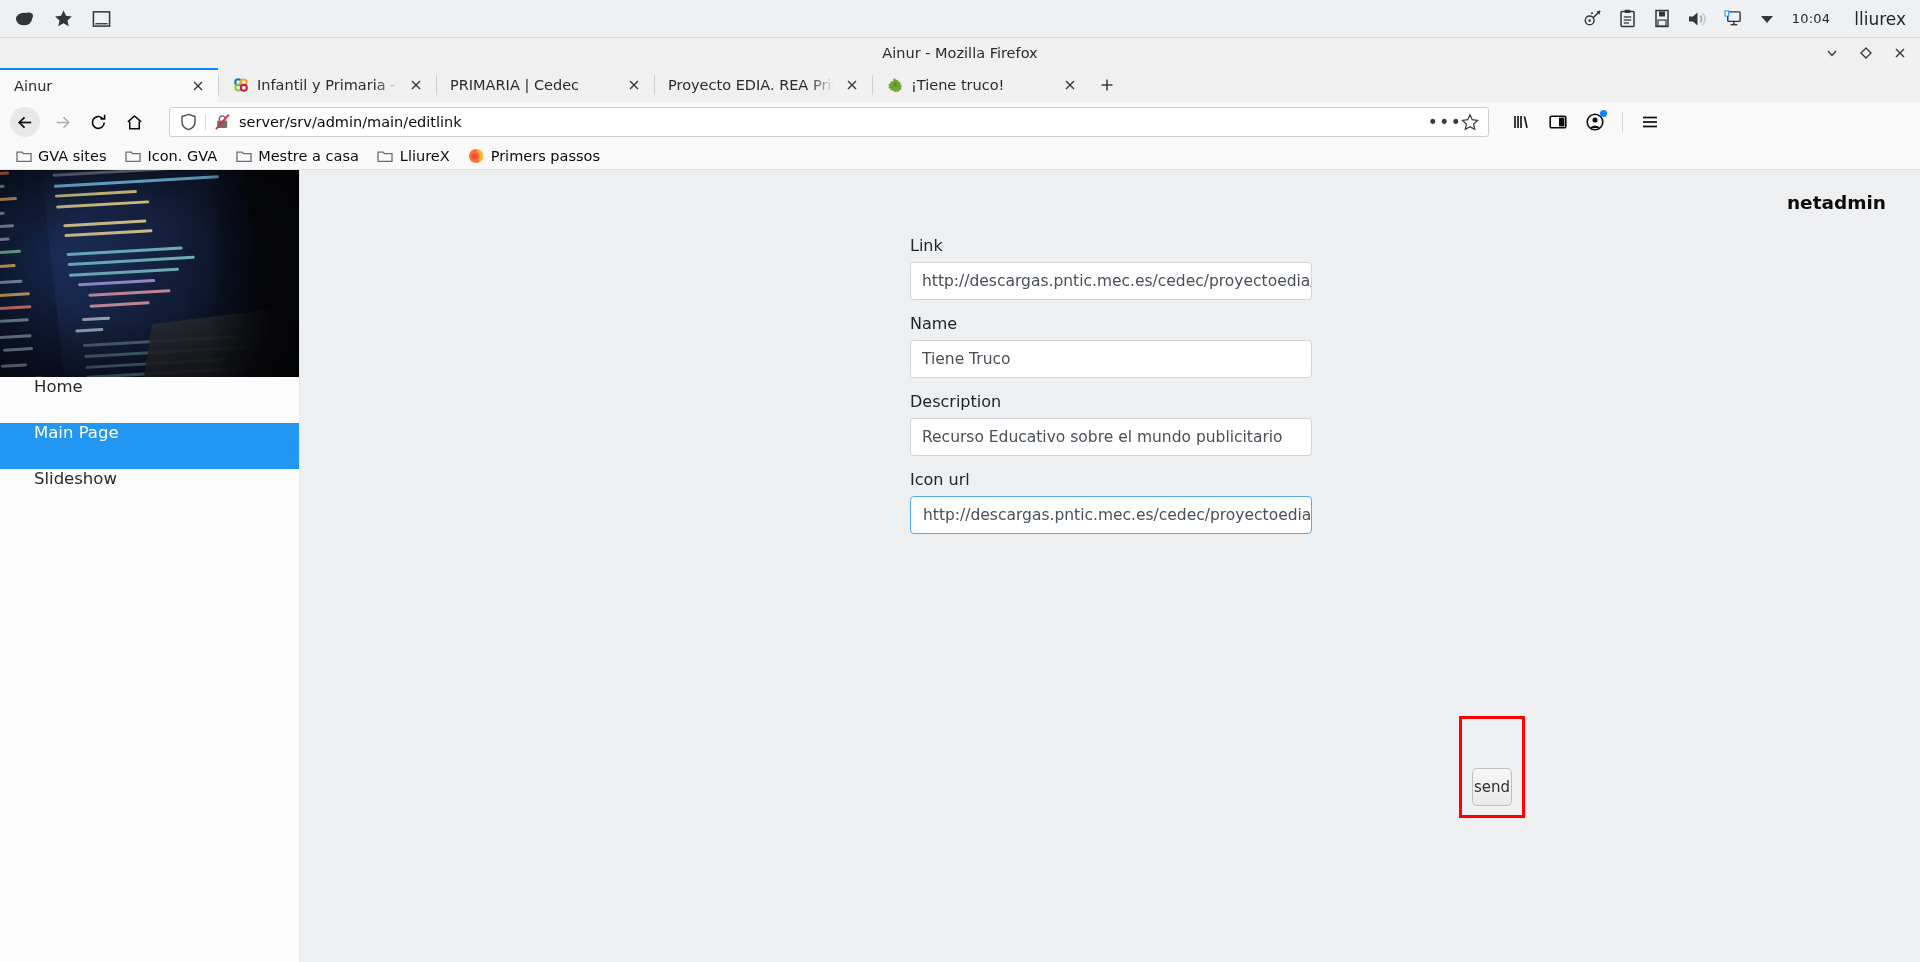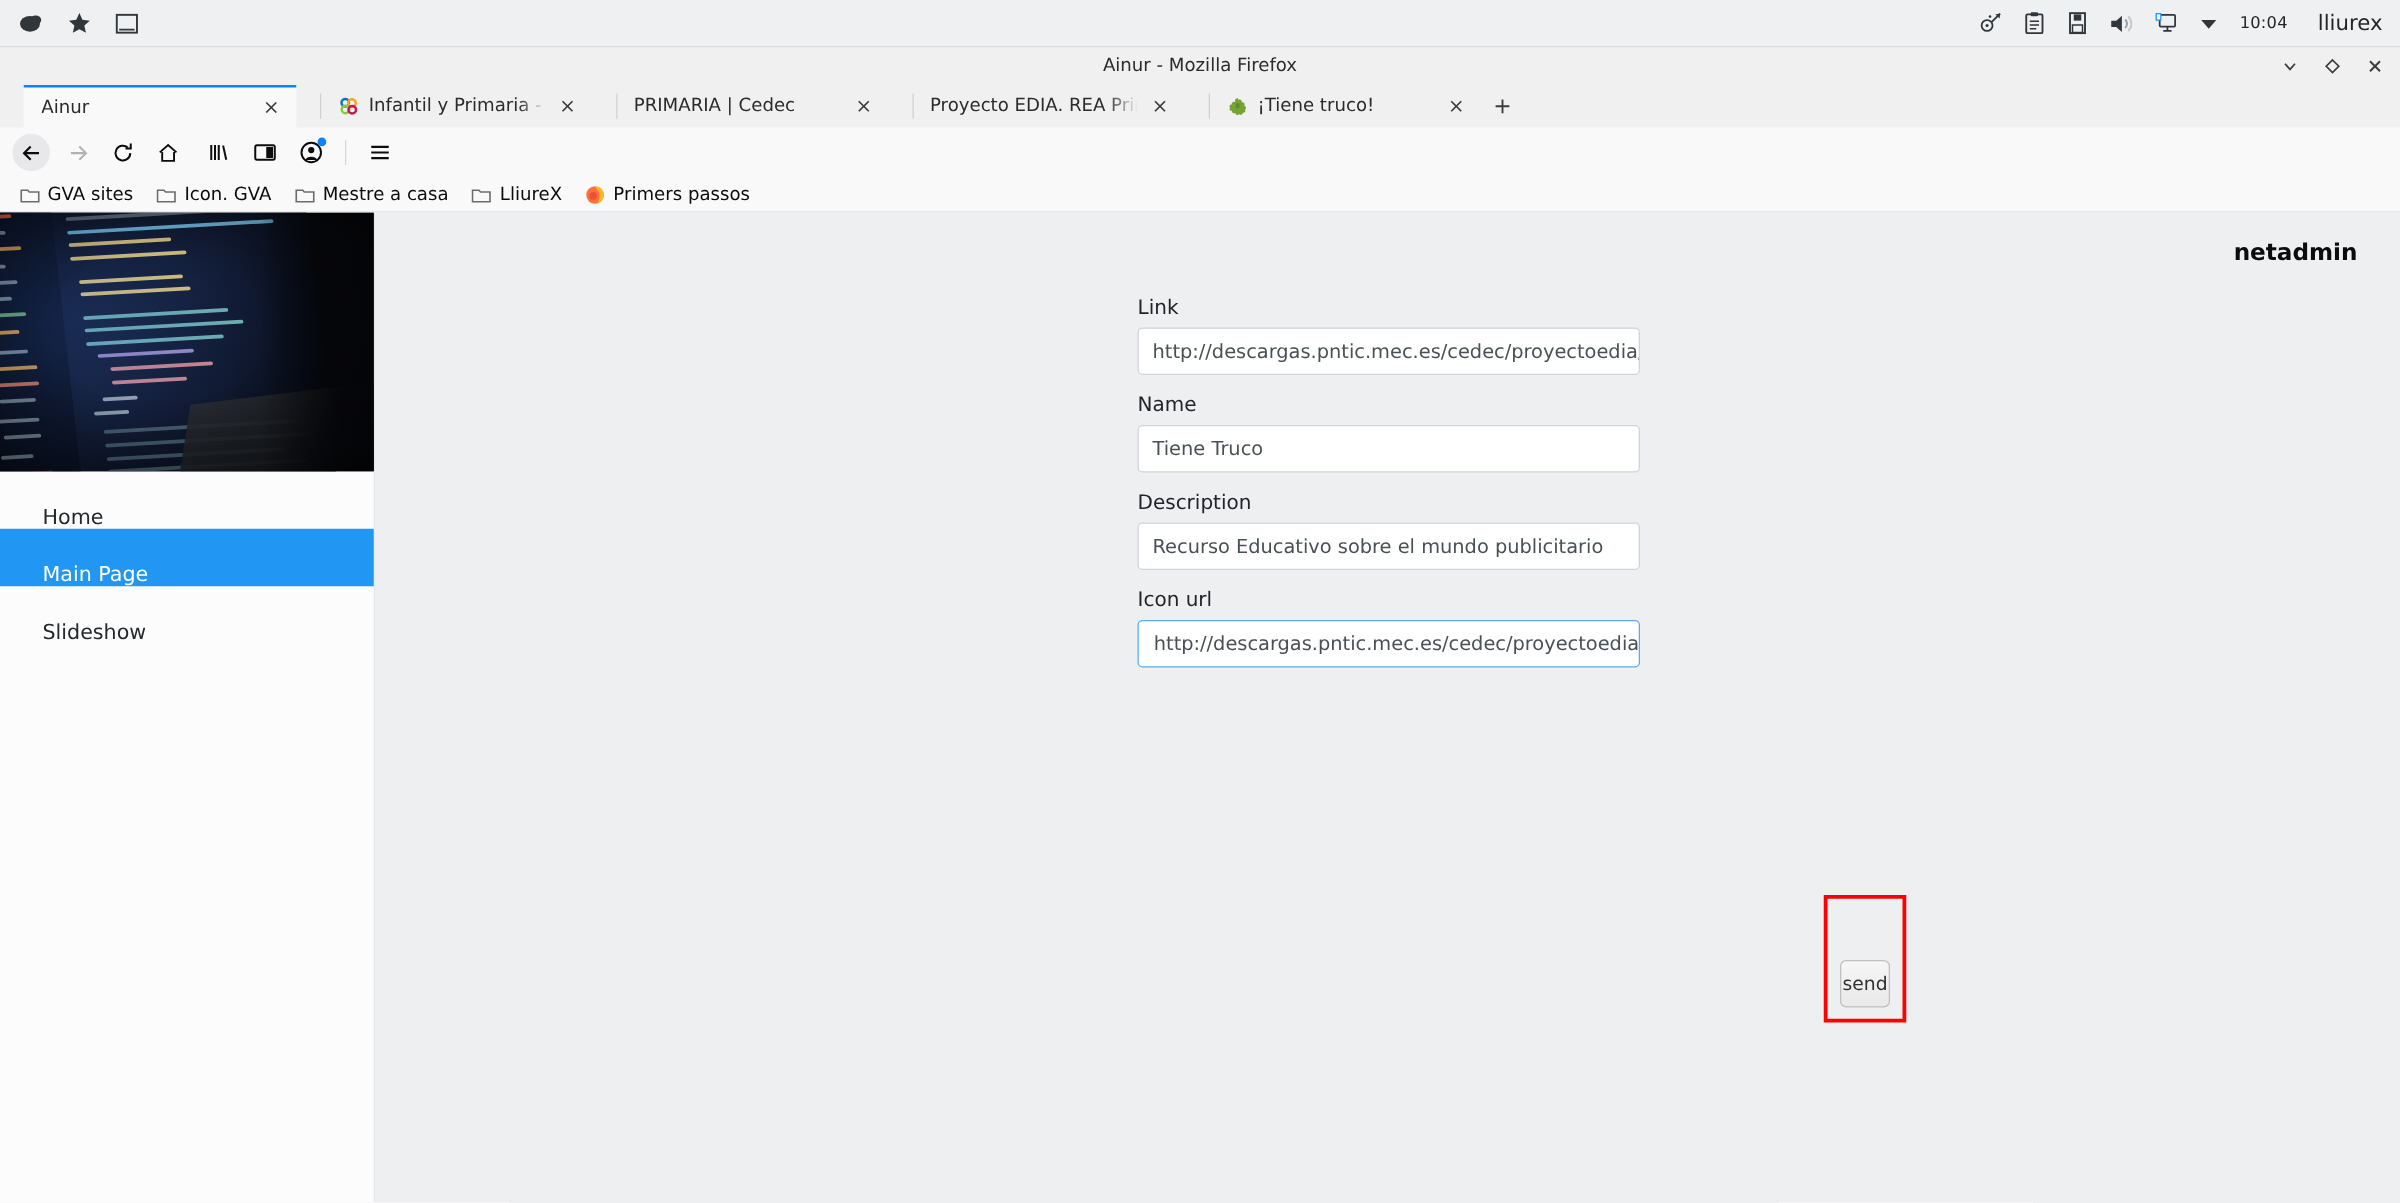--- a/index.html
+++ b/index.html
@@ -59,21 +59,20 @@
   }
   .ff-tab {
     height: 34px;
     display: flex; align-items: center;
     gap: 8px;
     padding: 0 10px 0 14px;
     font-size: 14.5px;
     color: #2b2b2b;
     position: relative;
     min-width: 0;
-    margin-left: 19px;
   }
   .ff-tab + .ff-tab::before {
     content: "";
     position: absolute; left: 0; top: 7px; bottom: 7px;
     width: 1px; background: #cfd0d2;
   }
   .ff-tab.active {
     background: #f9f9fa;
     border-top: 2px solid #0a84ff;
   }
@@ -206,21 +205,21 @@
     opacity: .9;
   }
   .hero-vignette {
     position: absolute; inset: 0;
     background: radial-gradient(ellipse at 42% 45%, rgba(0,0,0,0) 35%, rgba(0,0,0,.55) 100%);
   }
 
   .sidebar-nav { display: flex; flex-direction: column; padding-top: 0; }
   .side-item {
     height: 46px;
-    display: flex; align-items: flex-end;
+    display: flex; align-items: flex-start;
     padding: 0 34px;
     font-size: 16.5px;
     color: #24292e;
   }
   .side-item.active { background: #2196f3; color: #ffffff; }
 
   
   .main {
     flex: 1 1 auto;
     position: relative;
@@ -486,20 +485,42 @@
           <polyline points="16.4,1.8 16.4,6.2 12,6.2" fill="none" stroke="#0c0c0d" stroke-width="1.7"></polyline>
         </svg>
     </span>
     <span class="nav-btn">
       <svg width="19" height="19" viewBox="0 0 20 20">
           <path d="M3 9.4 L10 3.2 L17 9.4" fill="none" stroke="#0c0c0d" stroke-width="1.6"></path>
           <path d="M5 9 L5 16.5 L15 16.5 L15 9" fill="none" stroke="#0c0c0d" stroke-width="1.6"></path>
         </svg>
     </span>
 
+    <div class="urlbar">
+      <span class="url-shield">
+        <svg width="17" height="18" viewBox="0 0 17 18">
+            <path d="M8.5 1.4 L15 3.6 L15 9 C15 13 11.8 15.6 8.5 16.6 C5.2 15.6 2 13 2 9 L2 3.6 Z" fill="none" stroke="#4a4a4f" stroke-width="1.4"></path>
+          </svg>
+      </span>
+      <span class="url-sep"></span>
+      <span class="url-lock-broken">
+        <svg width="17" height="18" viewBox="0 0 17 18">
+          <rect x="3.2" y="7.5" width="10" height="7.6" rx="1" fill="#6e6e73"></rect>
+          <path d="M5.4 7.5 L5.4 5.3 A3 3 0 0 1 11.2 5" fill="none" stroke="#6e6e73" stroke-width="1.5"></path>
+          <line x1="2" y1="16.2" x2="14.8" y2="1.6" stroke="#e02b3a" stroke-width="1.9"></line>
+        </svg>
+      </span>
+      <span class="url-text" title="Search with Google or enter address">server/srv/admin/main/editlink</span>
+      <span class="url-dots">•••</span>
+      <span class="url-star">
+        <svg width="18" height="18" viewBox="0 0 20 20">
+            <polygon points="10,2 12.5,7.5 18.4,8.2 14,12.3 15.2,18.2 10,15.2 4.8,18.2 6,12.3 1.6,8.2 7.5,7.5" fill="none" stroke="#3b3b3b" stroke-width="1.4"></polygon>
+          </svg>
+      </span>
+    </div>
 
     <div class="navbar-right">
       <span class="nav-btn">
         <svg width="20" height="20" viewBox="0 0 20 20">
             <line x1="4" y1="4" x2="4" y2="16" stroke="#0c0c0d" stroke-width="1.6"></line>
             <line x1="7" y1="4" x2="7" y2="16" stroke="#0c0c0d" stroke-width="1.6"></line>
             <line x1="10" y1="4" x2="10" y2="16" stroke="#0c0c0d" stroke-width="1.6"></line>
             <line x1="13.5" y1="4.5" x2="16" y2="15.8" stroke="#0c0c0d" stroke-width="1.6"></line>
           </svg>
       </span>

